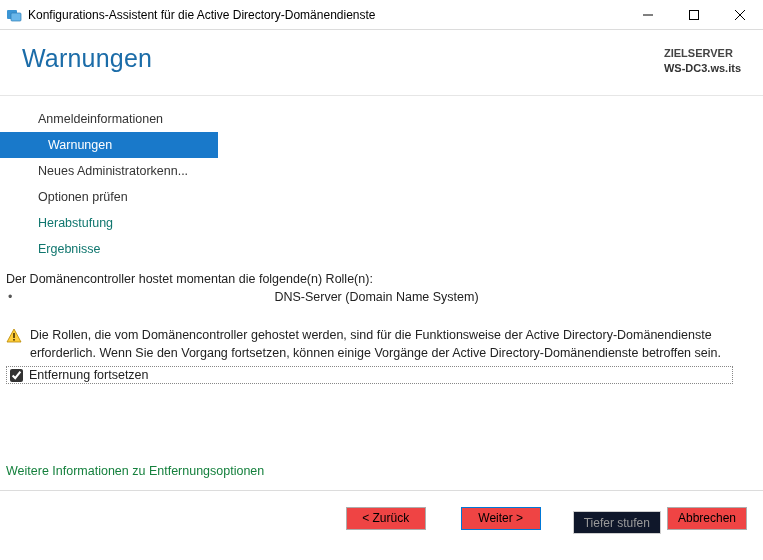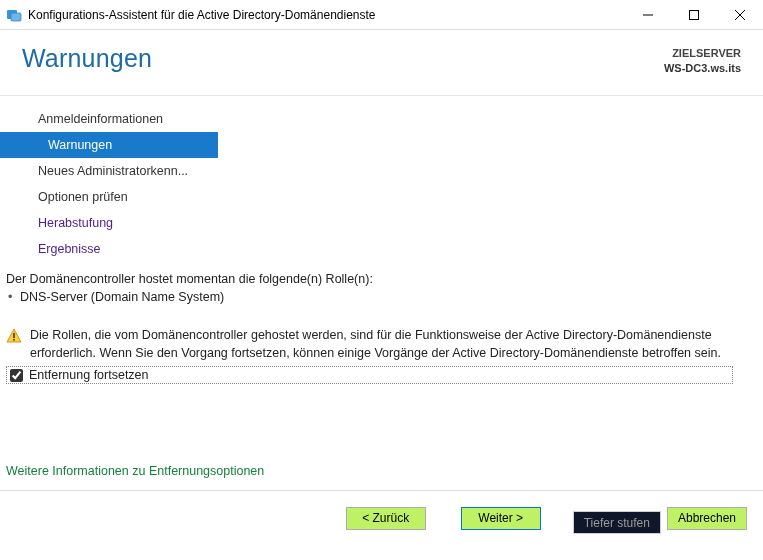--- a/index.html
+++ b/index.html
@@ -41,21 +41,21 @@
     border-bottom: 1px solid #e6e6e6;
   }
   .page-title {
     color: #1b6ca8;
     font-size: 25px;
     font-weight: 400;
     flex: 1;
     letter-spacing: 0.2px;
   }
   .target-block {
-    text-align: right;
+    text-align: left;
     font-size: 11px;
     color: #444;
     line-height: 1.35;
     padding-top: 2px;
   }
   .target-block .lbl { font-weight: 700; }
   .target-block .val { font-weight: 700; color: #333; }
 
   
   .body {
@@ -73,31 +73,31 @@
     color: #333;
     white-space: nowrap;
     overflow: hidden;
     text-overflow: ellipsis;
   }
   .side-item.selected {
     background: #1979ca;
     color: #fff;
     padding-left: 48px;
   }
-  .side-item.disabled { color: #4c1d95; }
+  .side-item.disabled { color: #0f766e; }
 
   .content {
     flex: 1;
     padding: 10px 30px 0 6px;
     font-size: 12.5px;
     color: #222;
     position: relative;
   }
   .intro { margin-bottom: 2px; }
-  .bullet-list { margin: 0; padding: 0; list-style: none; }
+  .bullet-list { margin: 0; padding: 0; list-style: none; text-align: center; }
   .bullet-list li {
     padding-left: 14px;
     position: relative;
     line-height: 1.55;
   }
   .bullet-list li::before {
     content: "•";
     position: absolute;
     left: 2px;
     color: #555;
@@ -144,21 +144,21 @@
     align-items: center;
     justify-content: flex-end;
     padding: 0 16px;
     gap: 6px;
   }
   .footer .spacer { width: 20px; }
   .btn {
     min-width: 80px;
     height: 23px;
     font-size: 12px;
-    background: #bef264;
+    background: #ef4444;
     border: 1px solid #adadad;
     padding: 0 10px;
     color: #000;
   }
   .btn.primary { border: 1.5px solid #0078d7; margin-left: 29px; }
   .btn:disabled { color: #9a9a9a; background: #0f172a; border-color: #cfcfcf; margin-top: 9px; }
 
 </style>
 </head>
 <body>

